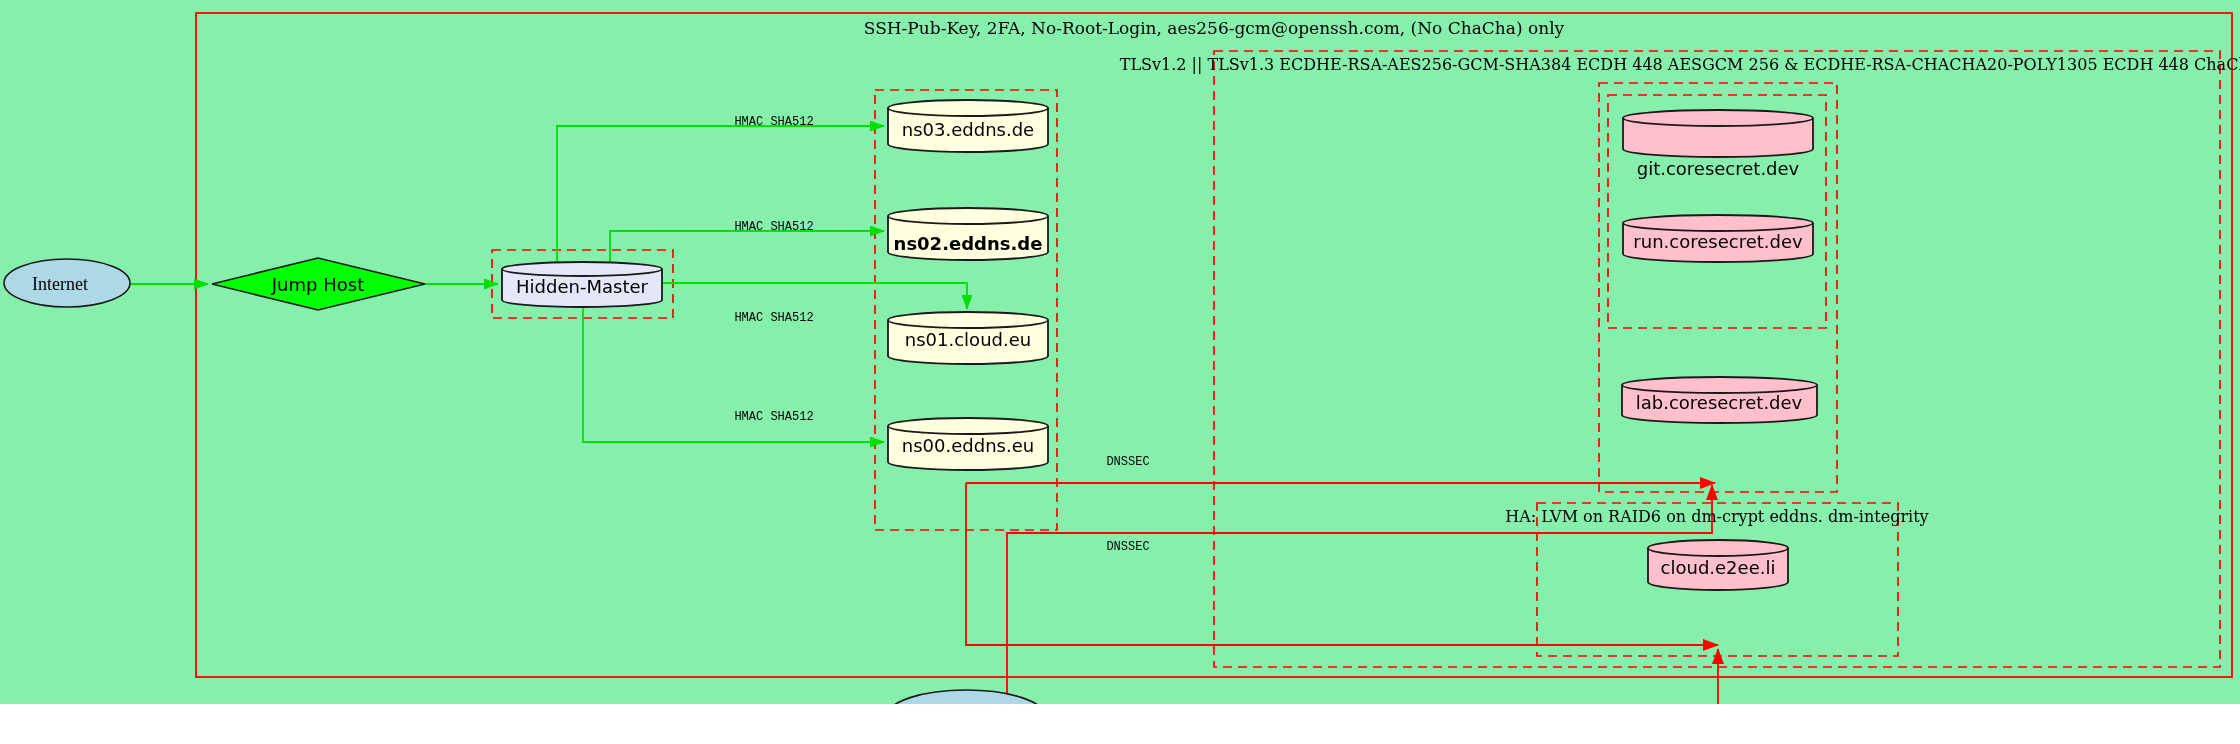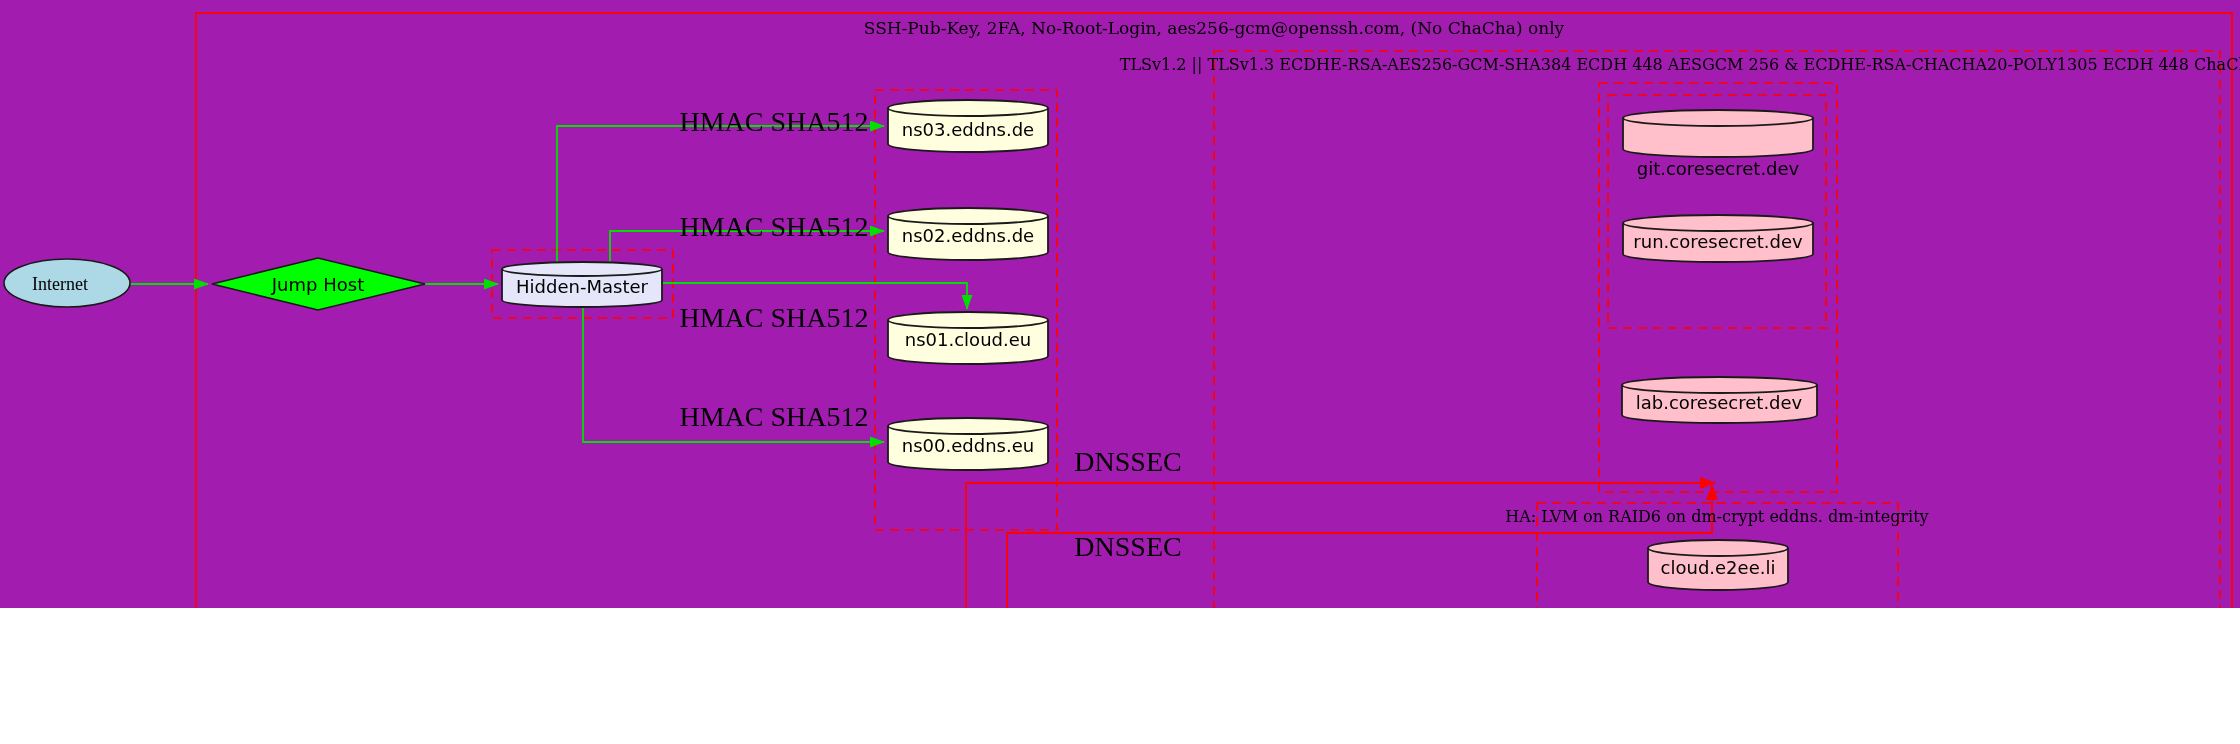--- a/index.html
+++ b/index.html
@@ -1,29 +1,29 @@
 <!DOCTYPE html>
 <html><head>
 <meta charset="utf-8">
 <style>
   html,body{margin:0;padding:0;background:#ffffff;}
   #stage{
-    position:relative;width:2240px;height:608px;background:#a21caf;overflow:hidden;
+    position:relative;width:2240px;height:704px;background:#86efac;overflow:hidden;
     font-family:"DejaVu Sans","Liberation Sans",sans-serif;
   }
   #stage svg{position:absolute;left:0;top:0;}
   .lbl{
     position:absolute;transform:translate(-50%,-50%);
     font-size:18px;color:#000;white-space:nowrap;line-height:1;
     font-family:"DejaVu Sans","Liberation Sans",sans-serif;
   }
   .elbl{
     position:absolute;transform:translate(-50%,-50%);
-    font-size:28px;color:#000;white-space:nowrap;line-height:1;
-    font-family:Liberation Serif, serif;
+    font-size:12px;color:#000;white-space:nowrap;line-height:1;
+    font-family:Liberation Mono, monospace;
   }
   .clbl{
     position:absolute;transform:translate(-50%,-50%);
     font-size:16px;color:#000;white-space:nowrap;line-height:1;
     font-family:"DejaVu Serif","Liberation Serif",serif;
   }
 </style>
 </head>
 <body>
 
@@ -92,21 +92,21 @@
   </svg>
 
   <span class="clbl" style="left:1214px;top:28px;font-size:17px;">SSH-Pub-Key, 2FA, No-Root-Login, aes256-gcm@openssh.com, (No ChaCha) only</span>
   <span class="clbl" style="left:1717px;top:65px;">TLSv1.2 || TLSv1.3 ECDHE-RSA-AES256-GCM-SHA384 ECDH 448 AESGCM 256 &amp; ECDHE-RSA-CHACHA20-POLY1305 ECDH 448 ChaCha20 256</span>
   <span class="clbl" style="left:1717px;top:517px;">HA: LVM on RAID6 on dm-crypt eddns. dm-integrity</span>
 
   <span class="lbl" style="left:60px;top:284px;font-family:Liberation Serif, serif;">Internet</span>
   <span class="lbl" style="left:318px;top:285px;">Jump Host</span>
   <span class="lbl" style="left:582px;top:287px;">Hidden-Master</span>
   <span class="lbl" style="left:968px;top:130px;text-align:right;">ns03.eddns.de</span>
-  <span class="lbl" style="left:968px;top:236px;">ns02.eddns.de</span>
+  <span class="lbl" style="left:968px;top:244px;font-weight:bold;">ns02.eddns.de</span>
   <span class="lbl" style="left:968px;top:340px;">ns01.cloud.eu</span>
   <span class="lbl" style="left:968px;top:446px;">ns00.eddns.eu</span>
   <span class="lbl" style="left:1718px;top:137px;margin-top:32px;">git.coresecret.dev</span>
   <span class="lbl" style="left:1718px;top:242px;">run.coresecret.dev</span>
   <span class="lbl" style="left:1719px;top:403px;">lab.coresecret.dev</span>
   <span class="lbl" style="left:1718px;top:568px;">cloud.e2ee.li</span>
   <span class="lbl" style="left:966px;top:718px;">TLS/HTTPS</span>
 
   <span class="elbl" style="left:774px;top:122px;">HMAC SHA512</span>
   <span class="elbl" style="left:774px;top:227px;">HMAC SHA512</span>

